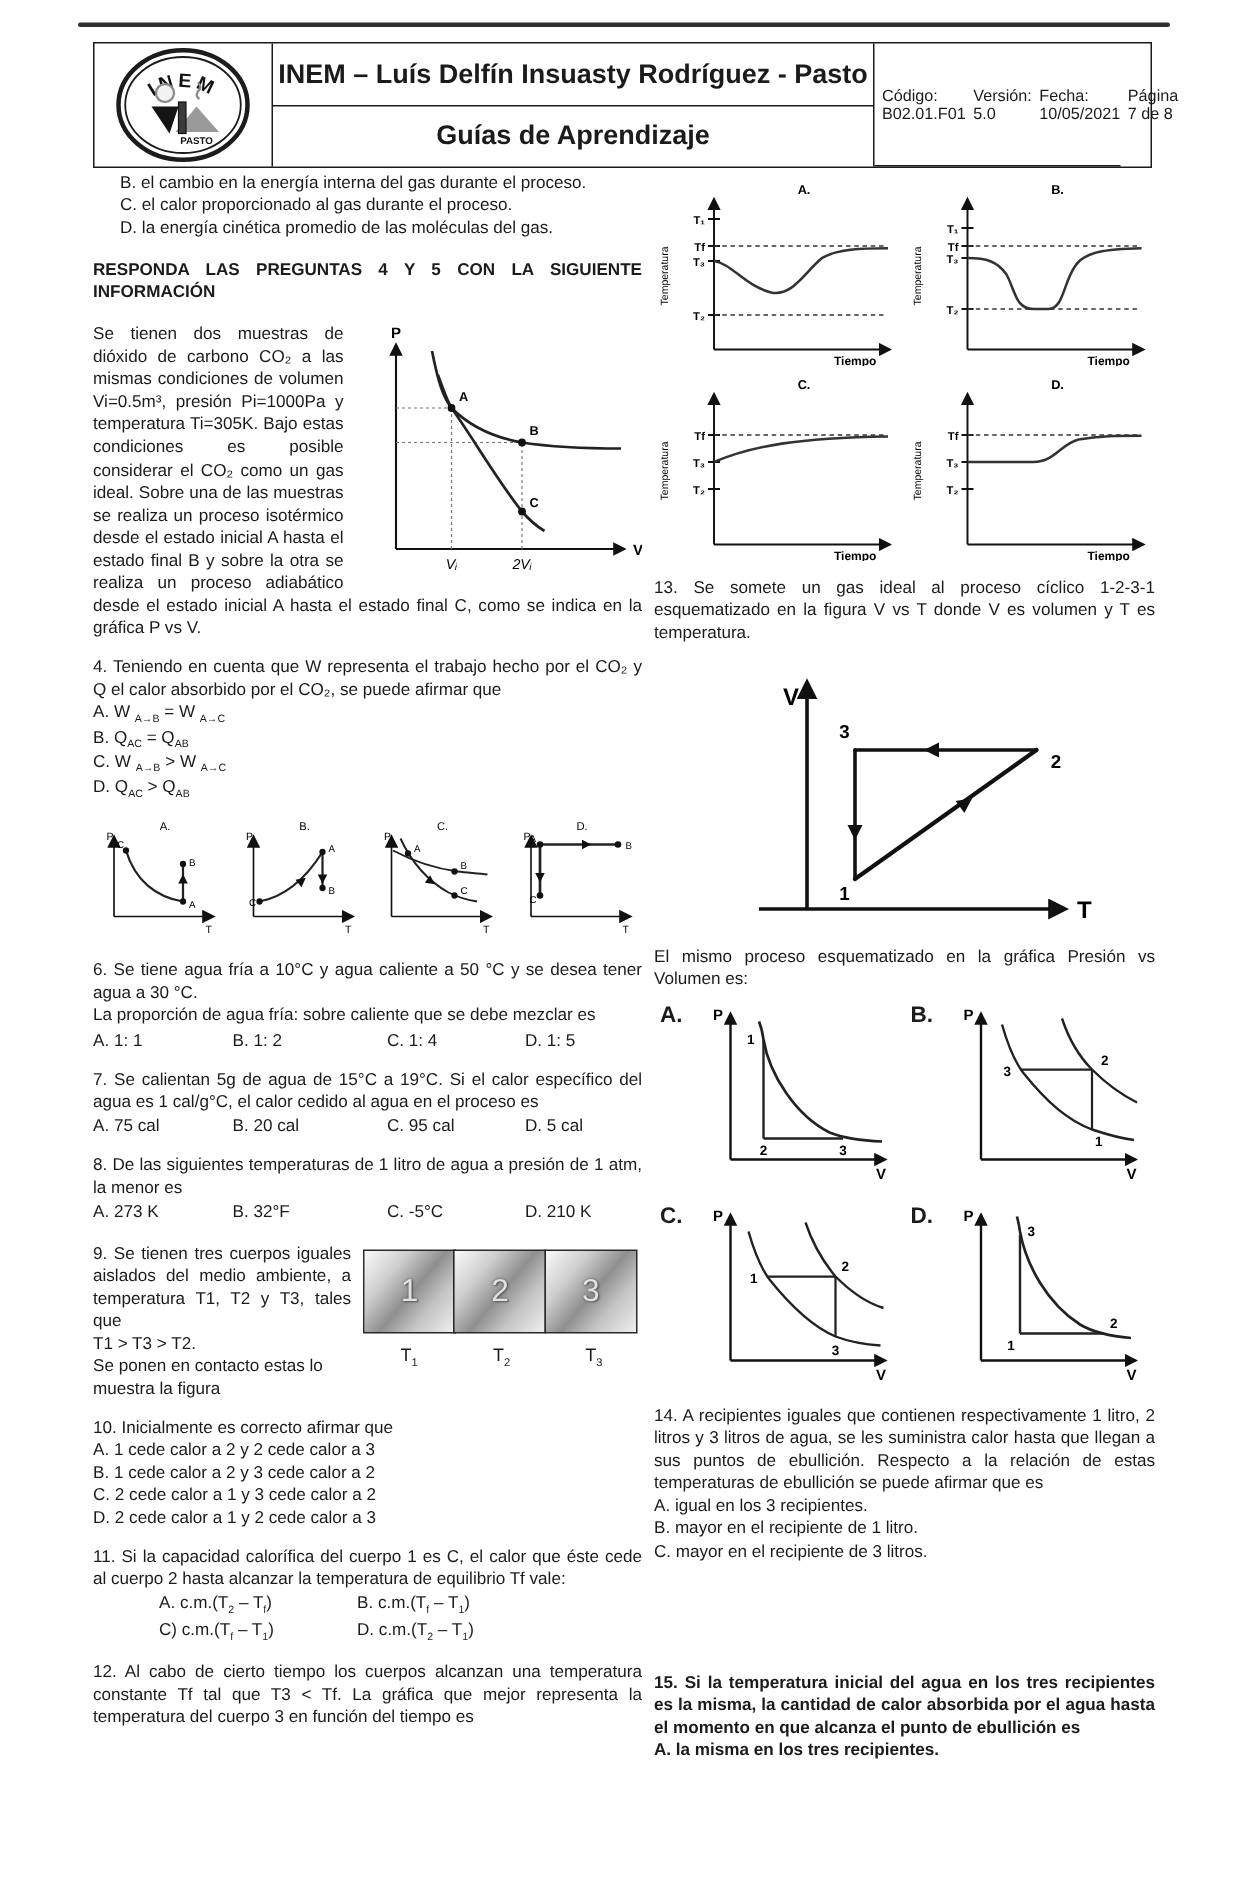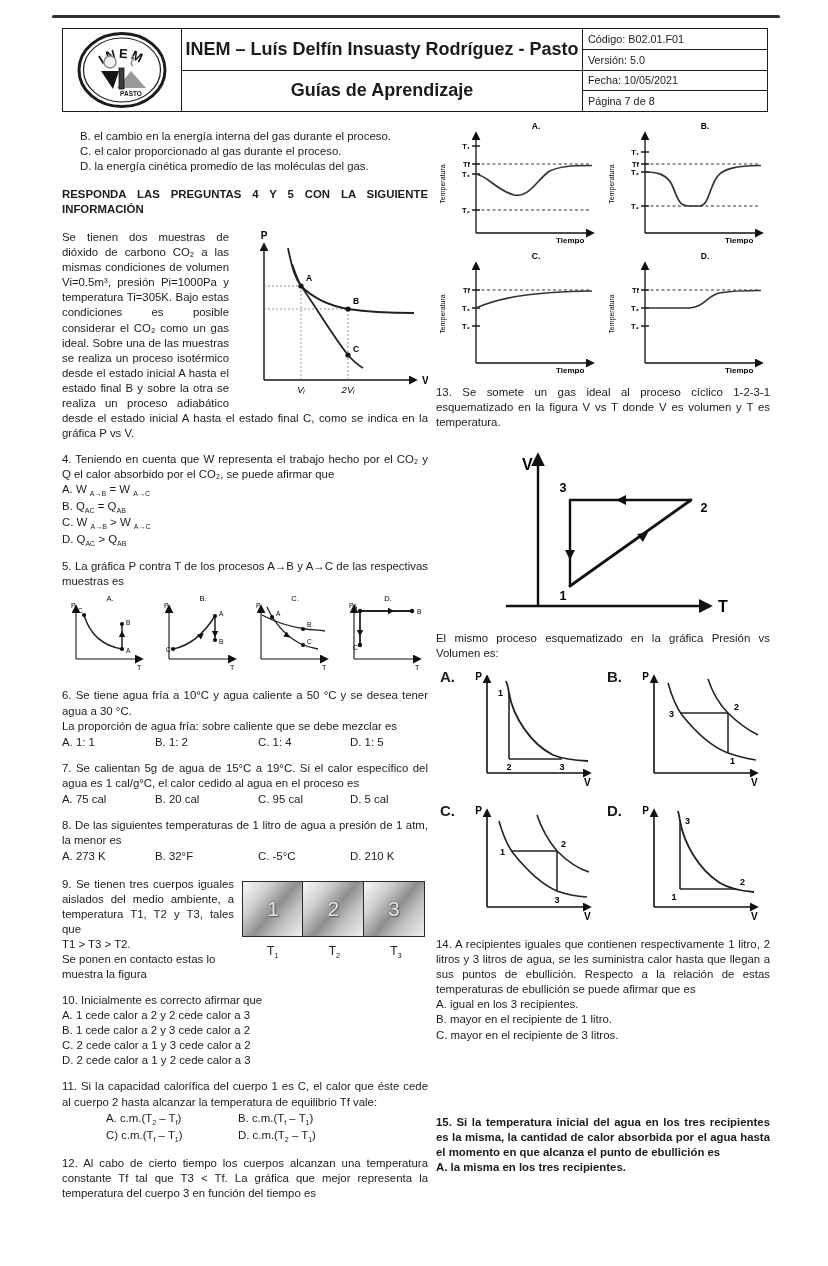--- a/index.html
+++ b/index.html
@@ -9,25 +9,25 @@
     font-family:"Liberation Sans", sans-serif;
     -webkit-font-smoothing:antialiased;
   }
   .scan-top{position:absolute;left:52px;right:48px;top:15px;height:3px;background:#2e2e2e;border-radius:2px;}
   
   .hdr{position:absolute;left:62px;top:28px;width:706px;height:84px;border:1.8px solid #1a1a1a;display:flex;background:#fff;box-sizing:border-box;}
   .hdr-logo{width:118px;border-right:1.8px solid #1a1a1a;display:flex;align-items:center;justify-content:center;}
   .hdr-center{flex:1;border-right:1.8px solid #1a1a1a;display:flex;flex-direction:column;}
   .hdr-title,.hdr-sub{flex:1;display:flex;align-items:center;justify-content:center;font-weight:bold;font-size:18px;text-align:center;}
   .hdr-title{border-bottom:1.8px solid #1a1a1a;}
-  .hdr-meta{width:184px;display:flex;flex-direction:column;font-size:10.8px;}
+  .hdr-meta{width:184px;display:flex;flex-direction:row;font-size:10.8px;}
   .hdr-meta .mrow{flex:1;display:flex;align-items:center;padding-left:5px;border-bottom:1.8px solid #1a1a1a;box-sizing:border-box;}
   .hdr-meta .mrow:last-child{border-bottom:none;}
   
-  .col-left{position:absolute;left:62px;top:129px;width:366px;font-size:11.4px;line-height:1.32;}
+  .col-left{position:absolute;left:62px;top:115px;width:366px;font-size:11.4px;line-height:1.32;}
   .col-right{position:absolute;left:436px;top:120px;width:334px;font-size:11.4px;line-height:1.32;}
   .optlines{padding-left:18px;}
   .jtext{text-align:justify;}
   .bheading{font-weight:bold;margin-top:13px;text-align:justify;}
   .intro{margin-top:13px;}
   .pv-float{float:right;margin:0 0 2px 7px;}
   .qblock{margin-top:11px;}
   .optrow{display:flex;margin-top:1px;}
   .ow1{width:93px;} .ow2{width:103px;} .ow3{width:92px;}
   sub{font-size:0.62em;}
@@ -138,21 +138,20 @@
 
   <div class="qblock">
     <div class="jtext">4. Teniendo en cuenta que W representa el trabajo hecho por el CO₂ y Q el calor absorbido por el CO₂, se puede afirmar que</div>
     <div>A. W <sub>A→B</sub> = W <sub>A→C</sub></div>
     <div>B. Q<sub>AC</sub> = Q<sub>AB</sub></div>
     <div>C. W <sub>A→B</sub> &gt; W <sub>A→C</sub></div>
     <div>D. Q<sub>AC</sub> &gt; Q<sub>AB</sub></div>
   </div>
 
   <div class="qblock">
-    <div class="jtext">5. La gráfica P contra T de los procesos A→B y A→C de las respectivas muestras es</div>
     <div style="display:flex;justify-content:space-between;margin-top:4px;">
 
       <svg width="88" height="84" viewBox="0 0 88 84">
         <text x="48" y="8" text-anchor="middle" font-size="7.5">A.</text>
         <line x1="14" y1="66" x2="14" y2="13" stroke="#111" stroke-width="1.1" marker-end="url(#arr)"></line>
         <line x1="14" y1="66" x2="80" y2="66" stroke="#111" stroke-width="1.1" marker-end="url(#arr)"></line>
         <text x="9" y="15" font-size="7">P</text>
         <text x="75" y="77" font-size="7">T</text>
         <path d="M22,22 C28,42 42,53 60,56" fill="none" stroke="#222" stroke-width="1.5"></path>
         <line x1="60" y1="56" x2="60" y2="31" stroke="#222" stroke-width="1.5"></line>

